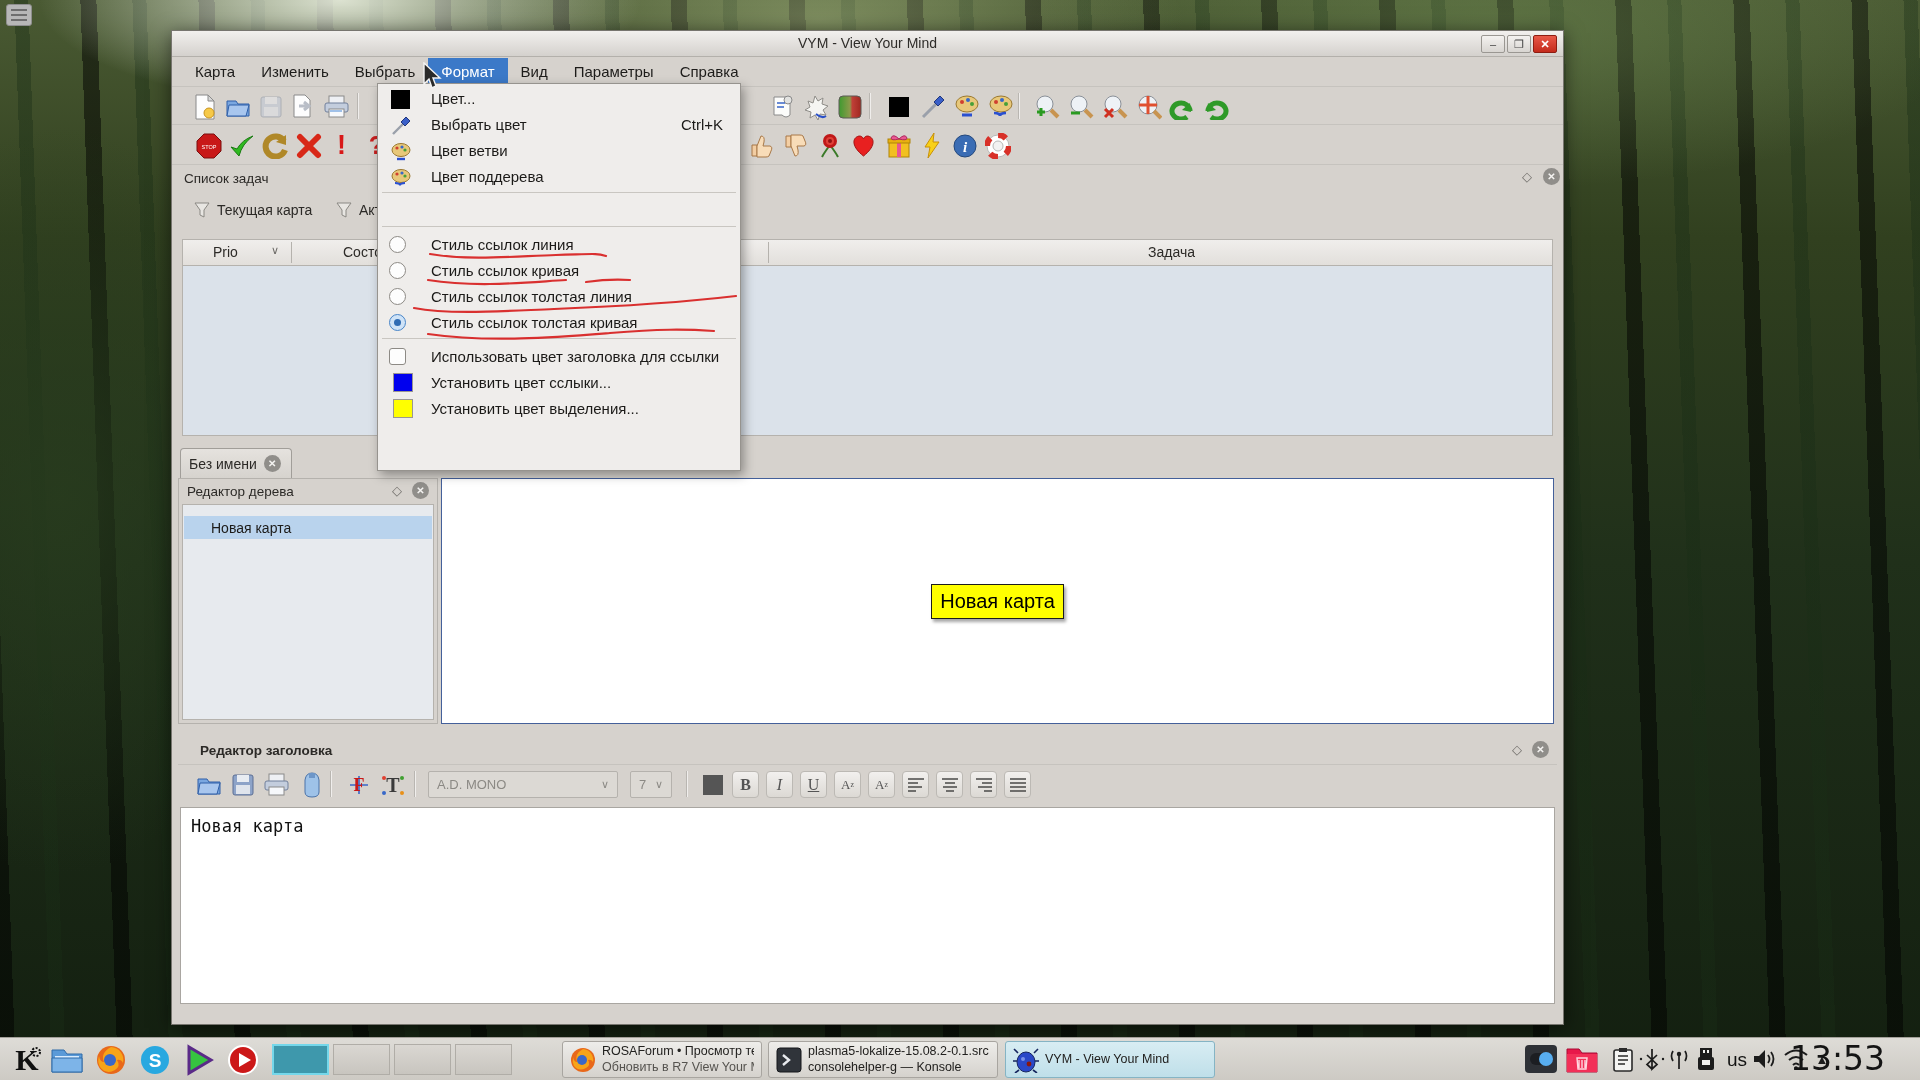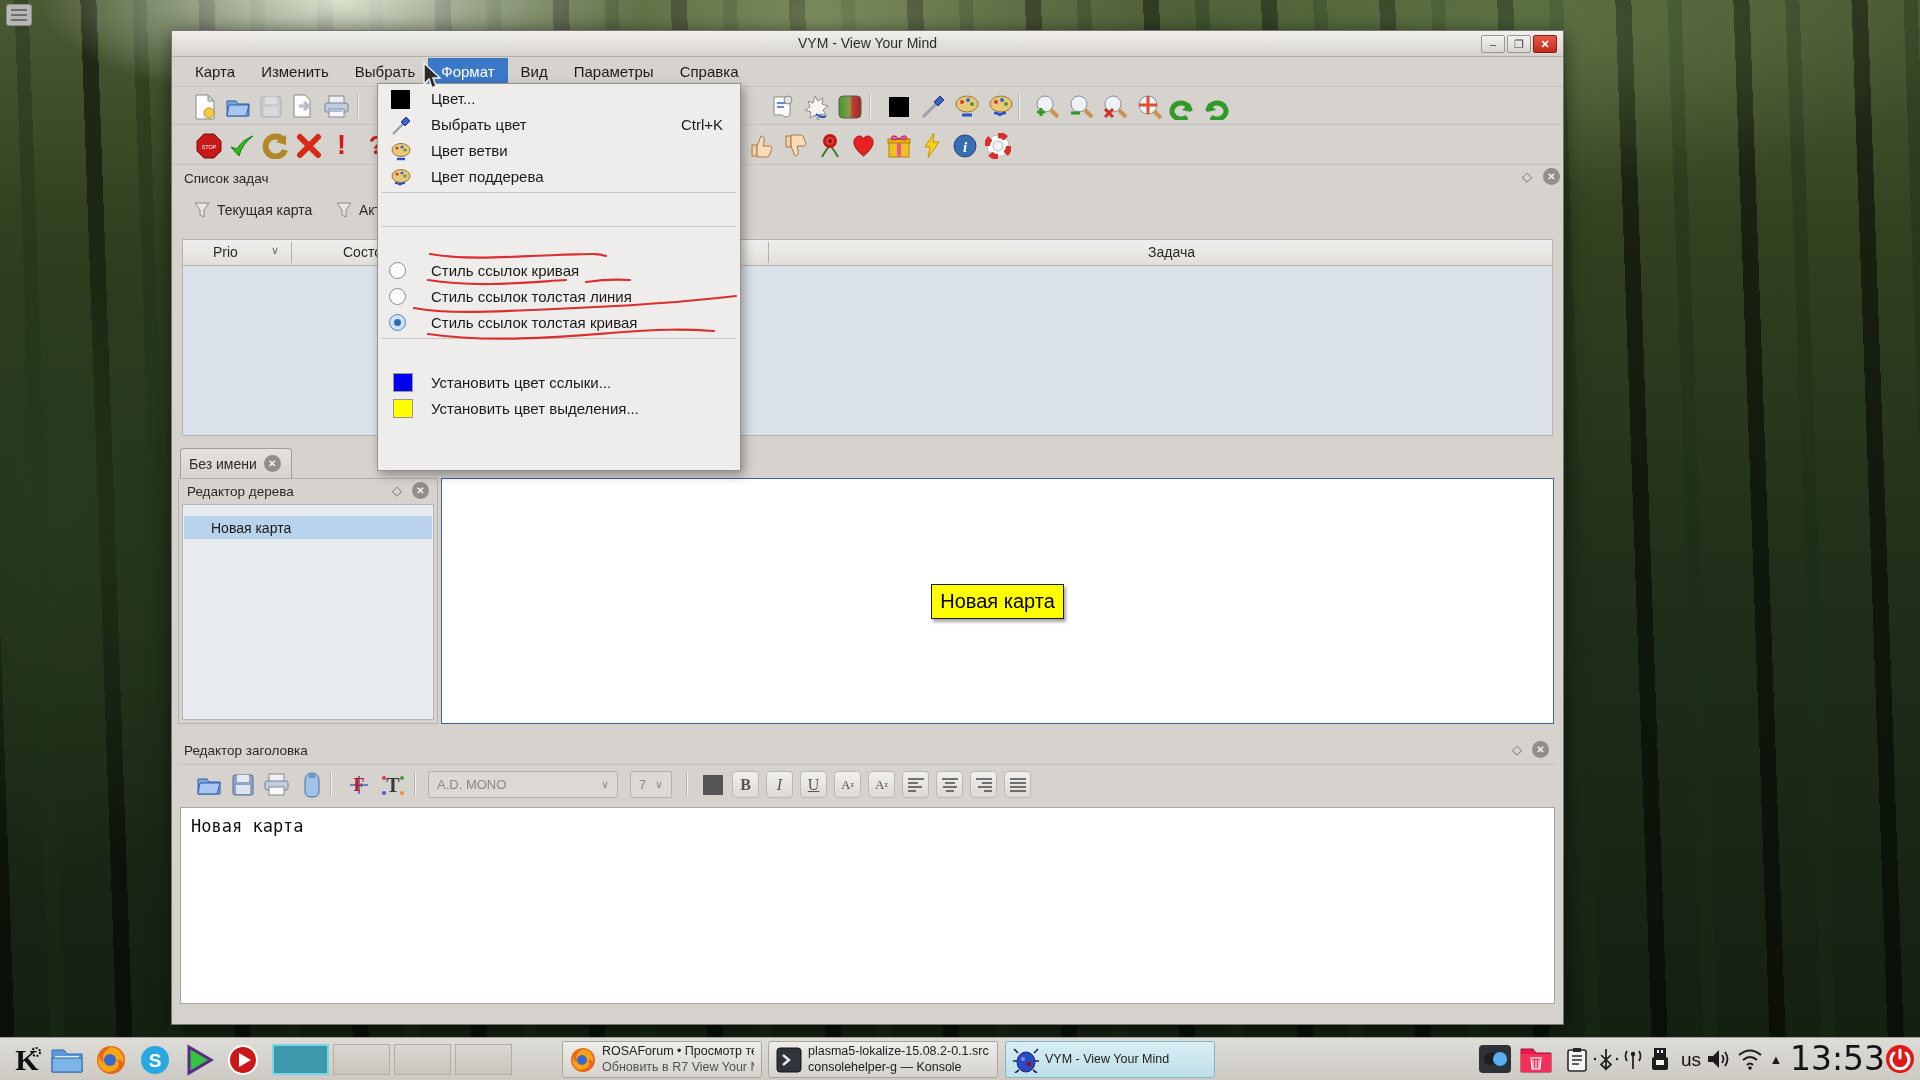--- a/index.html
+++ b/index.html
@@ -72,21 +72,21 @@
   .radio.on i{position:absolute;left:4px;top:4px;width:7px;height:7px;border-radius:50%;background:#2f6cb4;display:block;}
   .chk{position:absolute;left:10px;top:4px;width:17px;height:17px;border:1px solid #8d8a85;border-radius:3px;background:#fdfdfd;}
   
   #taskbar{position:absolute;left:0;bottom:0;width:1920px;height:43px;background:linear-gradient(180deg,#dedcd7,#cdcac4);border-top:1px solid #a3a09a;}
   .launcher{position:absolute;top:5px;width:33px;height:33px;display:flex;align-items:center;justify-content:center;}
   .pager{position:absolute;top:6px;width:57px;height:31px;background:linear-gradient(180deg,#dad7d2,#c8c5bf);border:1px solid #b0ada7;}
   .pager.on{background:#3e98ac;border:2px solid #74d7ea;}
   .task{position:absolute;top:3px;height:37px;background:linear-gradient(180deg,#eeedea,#d5d2cd);border:1px solid #a8a5a0;border-radius:3px;display:flex;align-items:center;gap:6px;padding:0 7px;}
   .task.on{background:linear-gradient(180deg,#d8edf3,#bfdfe9);border-color:#85b4c4;}
   .task .tx{font-size:12.5px;line-height:1.25;color:#22211f;white-space:nowrap;overflow:hidden;}
-  .tray{position:absolute;top:9px;display:flex;align-items:center;justify-content:center;}
+  .tray{position:absolute;top:9px;display:flex;align-items:center;justify-content:center;margin-left:46px;}
   #clock{position:absolute;top:1px;font-family:"DejaVu Sans",sans-serif;font-size:33px;color:#141414;}
   
   svg{display:block;}
 </style>
 </head>
 <body>
 
 <div id="screen">
 
   <div id="desk-widget">
@@ -379,21 +379,21 @@
         <div id="tree-branch"></div>
         <div id="tree-sel">Новая карта</div>
       </div>
     </div>
 
     <div id="map-canvas">
       <div id="map-node" style="background:#ffff00;">Новая карта</div>
     </div>
 
     <div id="head-dock">
-      <div class="dock-title" style="left:6px;top:3px;">Редактор заголовка</div>
+      <div class="dock-title" style="left:22px;top:3px;font-weight:bold;">Редактор заголовка</div>
       <div class="dkbtn-dia" style="right:32px;top:2px;">◇</div>
       <div class="dkbtn-x" style="right:8px;top:1px;">✕</div>
 
       <div id="head-toolbar">
         <div class="ti" style="left:16px">
             <svg width="26" height="24">
               <path d="M2 6 h9 l2 3 h11 v12 h-22 z" fill="#7aa7e0" stroke="#2f5fa8"></path>
               <path d="M4 10 l20 0 -3 11 h-19 z" fill="#a8c6ee" stroke="#2f5fa8"></path>
             </svg>
           </div>
@@ -517,35 +517,43 @@
             <circle cx="6" cy="6" r="1.6" fill="#d04030"></circle>
             <circle cx="11" cy="5" r="1.6" fill="#3868c8"></circle>
             <circle cx="14" cy="8" r="1.6" fill="#48a038"></circle>
             <path d="M14 15 q-5 0 -5 2.5 m-5 -2.5 q5 0 5 2.5" stroke="#2a50d0" stroke-width="2" fill="none"></path>
           </svg>
         </span>
       <span class="mil">Цвет поддерева</span>
     </div>
     <div class="msep" style="top:108px"></div>
     <div class="msep" style="top:142px"></div>
+    <div class="mi" style="top:148px">
+      <span class="radio"></span>
+      <span class="mil">Стиль ссылок линия</span>
+    </div>
     <div class="mi" style="top:174px">
       <span class="radio"></span>
       <span class="mil">Стиль ссылок кривая</span>
     </div>
     <div class="mi" style="top:200px">
       <span class="radio"></span>
       <span class="mil">Стиль ссылок толстая линия</span>
     </div>
     <div class="mi" style="top:226px">
       <span class="radio on">
           <i></i>
         </span>
       <span class="mil">Стиль ссылок толстая кривая</span>
     </div>
     <div class="msep" style="top:254px"></div>
+    <div class="mi" style="top:260px">
+      <span class="chk"></span>
+      <span class="mil">Использовать цвет заголовка для ссылки</span>
+    </div>
     <div class="mi" style="top:312px">
       <span class="swatch" style="background:#ffff00;"></span>
       <span class="mil">Установить цвет выделения...</span>
     </div>
     <div class="mi" style="top:286px">
       <span class="swatch" style="background:#0000ee;"></span>
       <span class="mil">Установить цвет сслыки...</span>
     </div>
 
     <svg width="364" height="388" style="position:absolute;left:0;top:0;pointer-events:none;">

